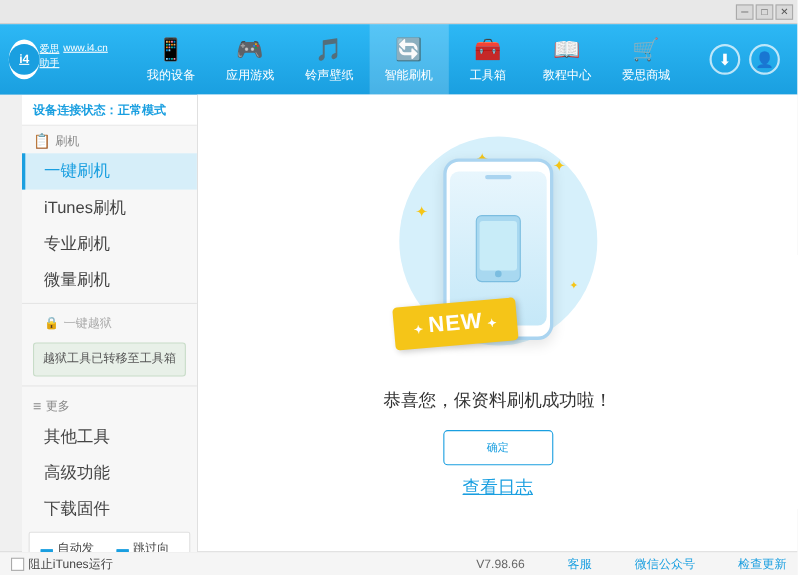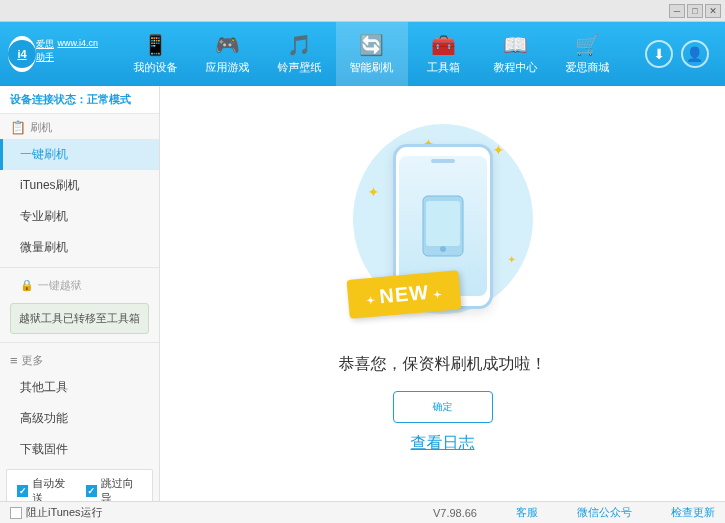--- a/index.html
+++ b/index.html
@@ -93,20 +93,21 @@
       color: white;
       font-size: 14px;
       cursor: pointer;
       display: flex; align-items: center; justify-content: center;
     }
 
     
     .main {
       display: flex;
       height: calc(523px - 22px - 64px - 22px);
+      padding-left: 20px;
       
     }
 
     
     .sidebar {
       width: 160px;
       background: #f7f7f7;
       border-right: 1px solid #e0e0e0;
       display: flex;
       flex-direction: column;
@@ -124,21 +125,21 @@
     .sidebar-section-title {
       display: flex; align-items: center;
       padding: 6px 10px 4px;
       color: #888;
       font-size: 11px;
     }
     .sidebar-section-title .icon { margin-right: 4px; font-size: 13px; }
 
     .sidebar-item {
       padding: 7px 10px 7px 20px;
-      font-size: 12px;
+      font-size: 15px;
       color: #444;
       cursor: pointer;
     }
     .sidebar-item.active {
       background: #d6eef9;
       color: #1a9fe0;
       border-left: 3px solid #1a9fe0;
       padding-left: 17px;
     }
 

